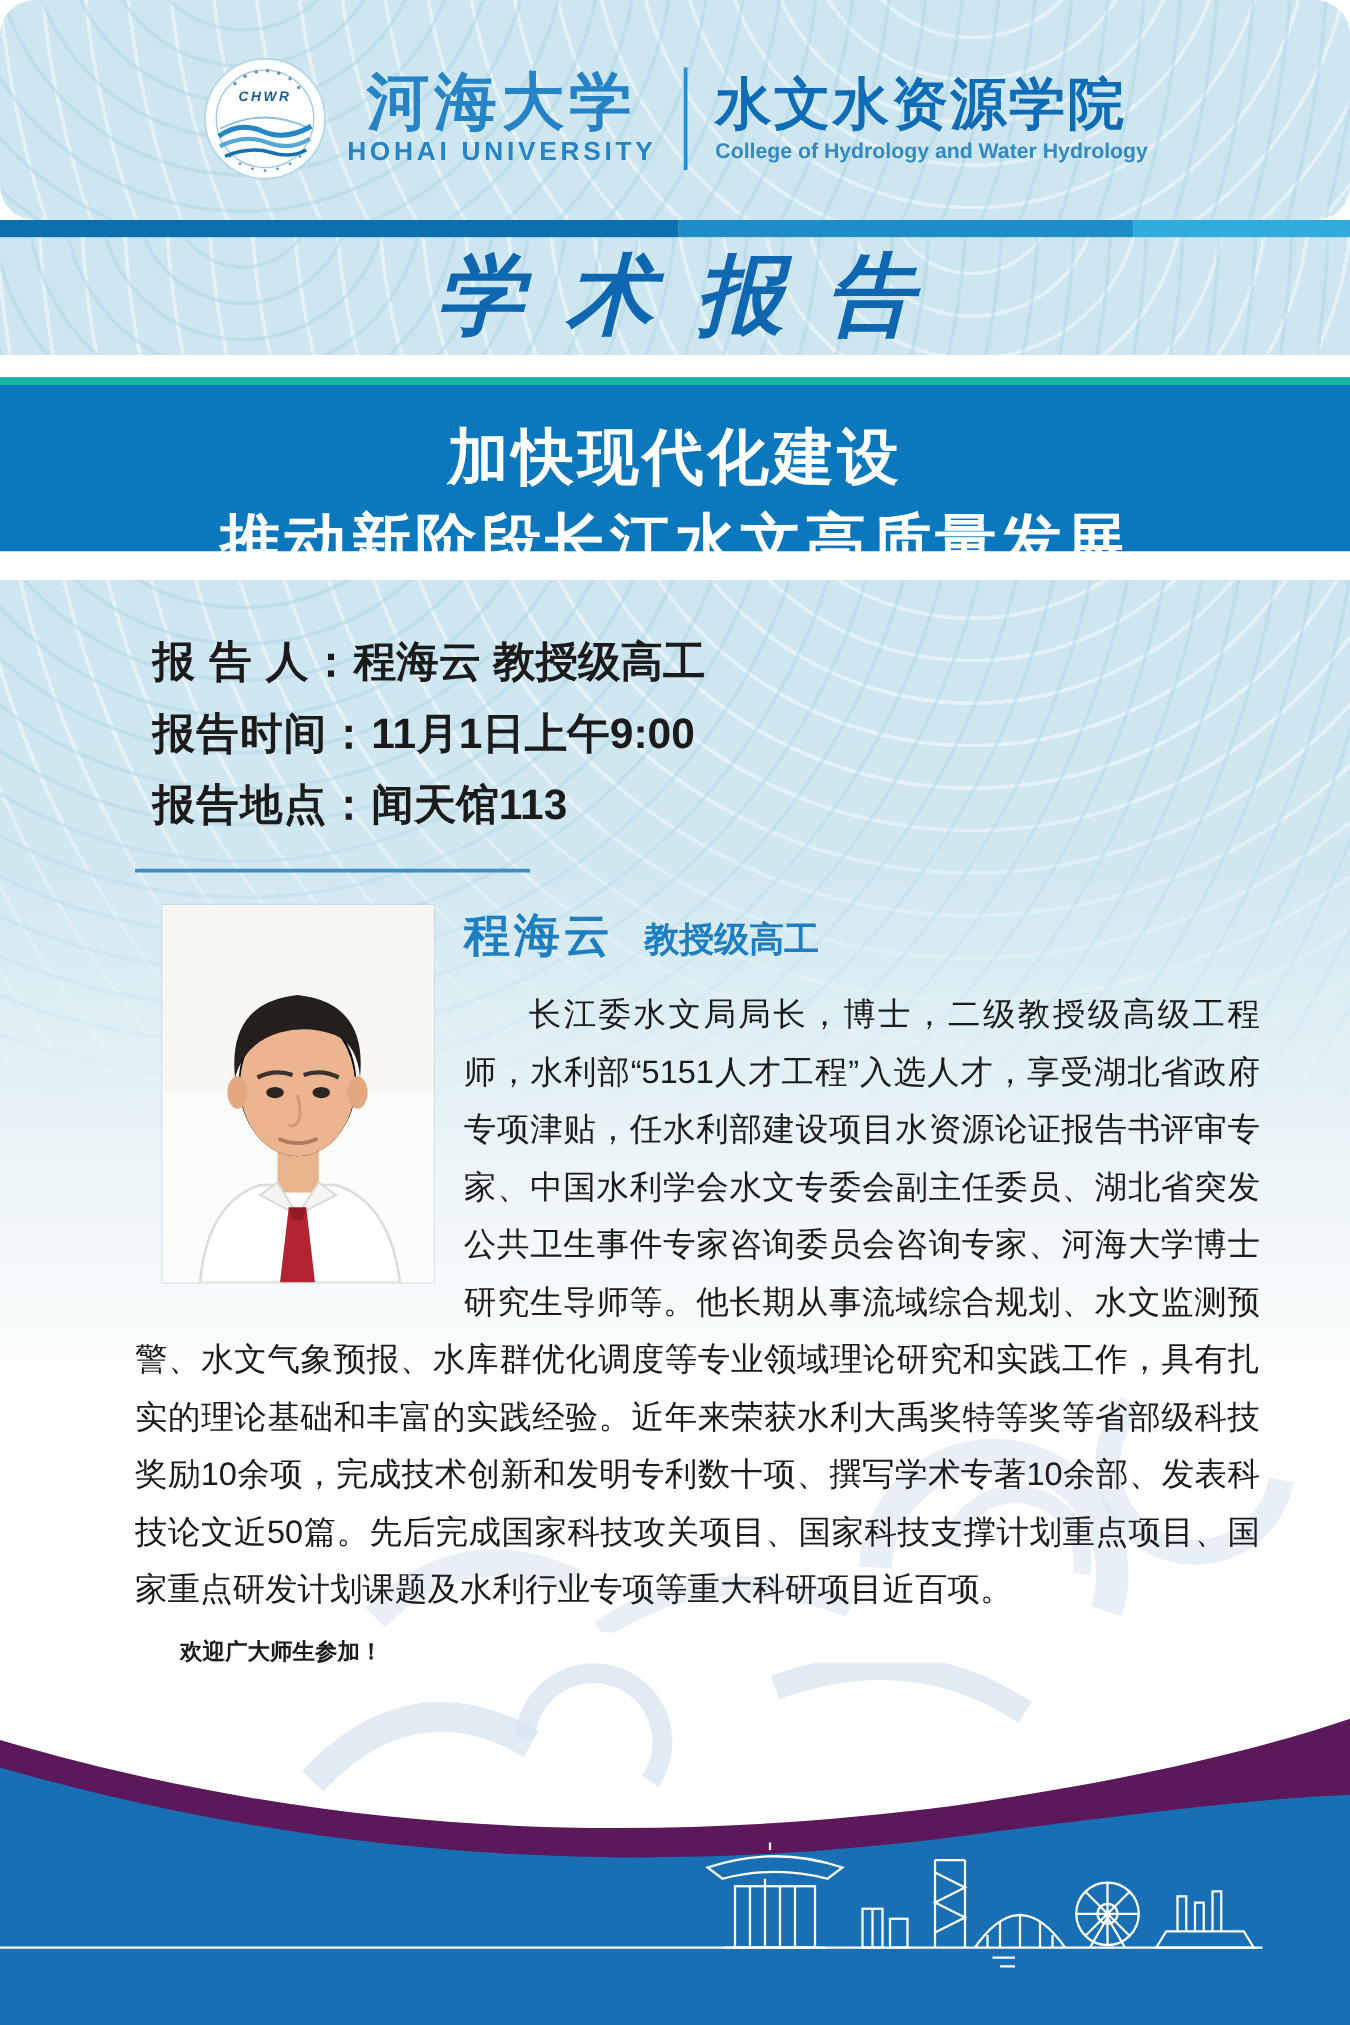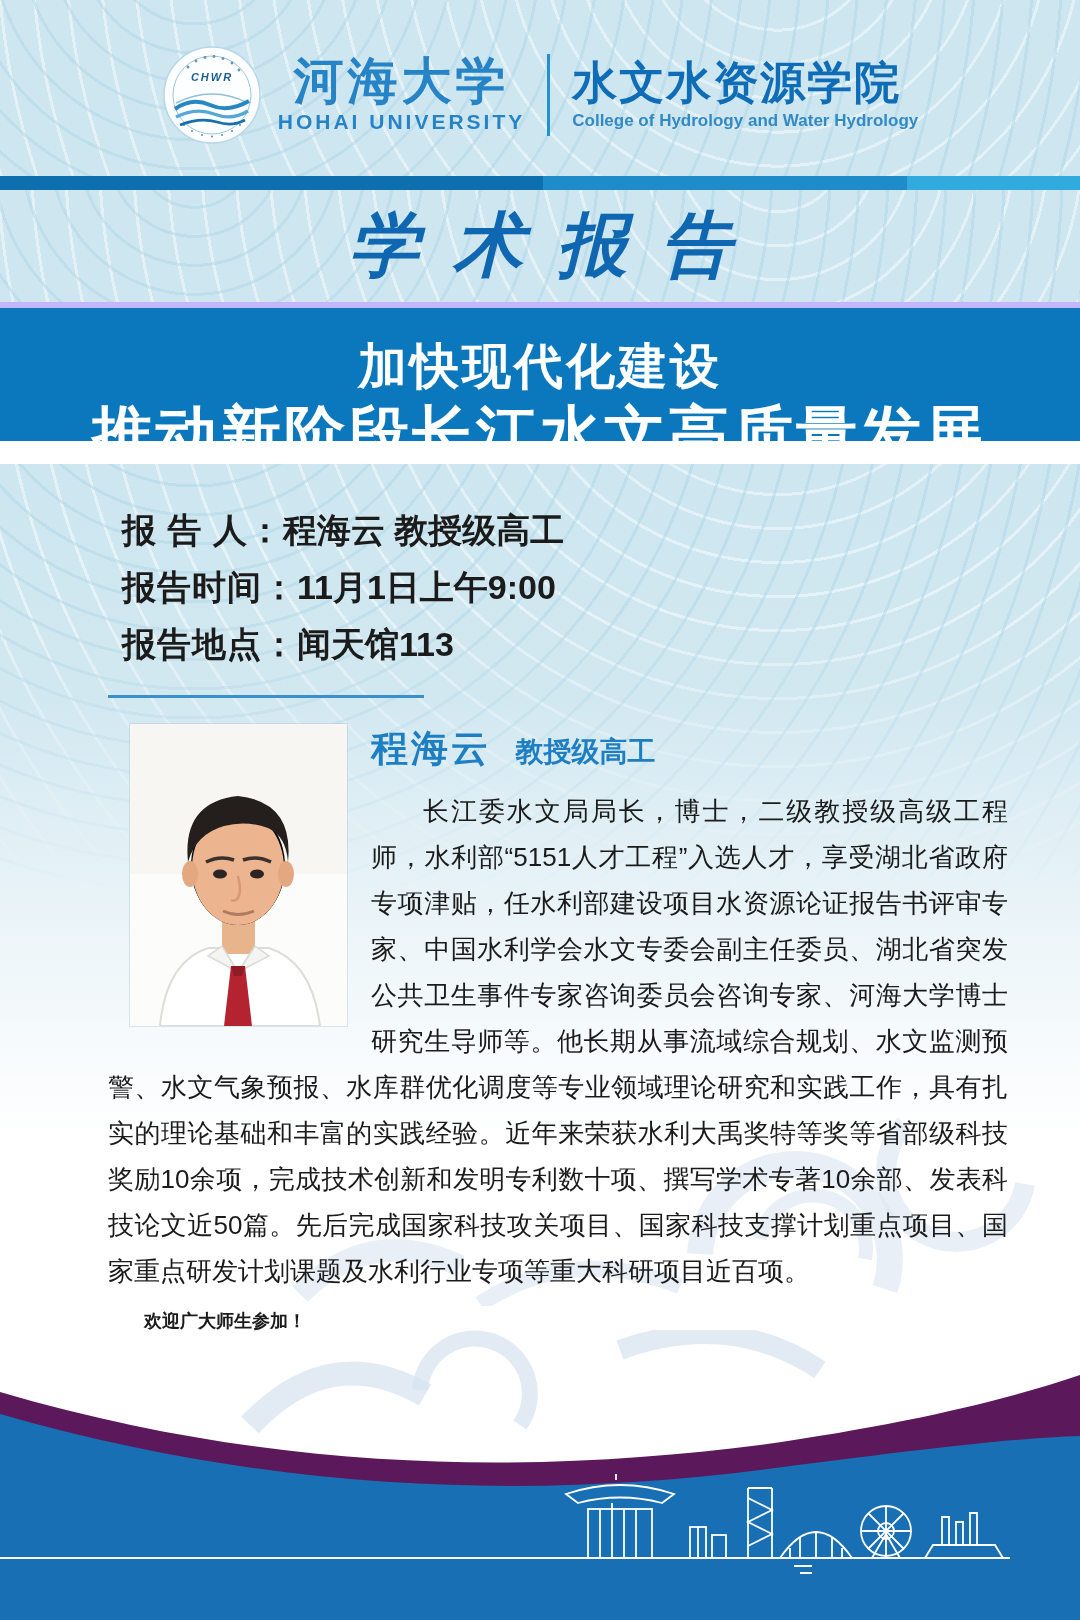--- a/index.html
+++ b/index.html
@@ -8,45 +8,45 @@
 
   
   .patterned{
     background-color:#cde6ef;
     background-image:
       repeating-radial-gradient(circle at 18% -35%, transparent 0 26px, rgba(173,213,231,.45) 26px 29px),
       repeating-radial-gradient(circle at 72% -40%, transparent 0 31px, rgba(255,255,255,.45) 31px 34px);
   }
 
   
-  .header{position:absolute;top:0;left:0;width:1080px;height:176px;display:flex;align-items:center;justify-content:center;}
+  .header{position:absolute;top:0;left:0;width:1080px;height:176px;display:flex;align-items:center;justify-content:center;border-radius:28px;}
   .logo-row{display:flex;align-items:center;gap:16px;margin-top:14px;}
   .badge{width:100px;height:100px;flex:0 0 auto;}
   .uni-col{text-align:center;}
   .uni-cn{font-family:"Liberation Serif","DejaVu Serif",serif;font-weight:bold;font-size:50px;color:#2583c6;line-height:50px;letter-spacing:4px;}
   .uni-en{font-size:21px;font-weight:bold;color:#2583c6;letter-spacing:3px;margin-top:4px;}
   .vdiv{width:3px;height:82px;background:#2490cf;margin:0 6px;}
   .col-col{text-align:left;}
   .col-cn{font-size:45px;font-weight:bold;color:#0f6cb6;line-height:48px;letter-spacing:2px;}
   .col-en{font-size:17px;font-weight:bold;color:#3389c2;margin-top:4px;}
 
   
   .stripe{position:absolute;top:176px;left:0;width:1080px;height:14px;}
   .stripe .s1{position:absolute;left:0;top:0;width:543px;height:14px;background:#0d6fae;}
   .stripe .s2{position:absolute;left:543px;top:0;width:364px;height:14px;background:#1f8cca;}
   .stripe .s3{position:absolute;left:907px;top:0;width:173px;height:14px;background:#31aade;}
 
   
-  .banner{position:absolute;top:190px;left:0;width:1080px;height:112px;display:flex;align-items:center;justify-content:center;}
+  .banner{position:absolute;top:190px;left:0;width:1080px;height:94px;display:flex;align-items:center;justify-content:center;}
   .banner-text{font-family:"Liberation Serif","DejaVu Serif",serif;font-style:italic;font-weight:bold;font-size:70px;color:#0e67b0;letter-spacing:34px;padding-left:34px;}
 
   
-  .titleband{position:absolute;top:302px;left:0;width:1080px;height:139px;background:#0b78bd;border-top:6px solid #c4b5fd;box-sizing:border-box;text-align:center;color:#ffffff;}
+  .titleband{position:absolute;top:302px;left:0;width:1080px;height:139px;background:#0b78bd;border-top:6px solid #14b8a6;box-sizing:border-box;text-align:center;color:#ffffff;}
   .titleband .t1{margin-top:26px;font-size:49px;font-weight:bold;letter-spacing:3px;line-height:64px;}
-  .titleband .t2{font-size:61px;font-weight:bold;letter-spacing:3px;line-height:72px;}
+  .titleband .t2{font-size:49px;font-weight:bold;letter-spacing:3px;line-height:72px;}
 
   
   .main{position:absolute;top:464px;left:0;width:1080px;height:842px;
     background:linear-gradient(180deg,#cde6ef 0%,#d2e8f1 28%,#eef6f9 58%,#ffffff 80%,#ffffff 100%);}
   .main::before{content:"";position:absolute;left:0;top:0;width:1080px;height:430px;
     background-image:
       repeating-radial-gradient(circle at 18% -35%, transparent 0 26px, rgba(173,213,231,.45) 26px 29px),
       repeating-radial-gradient(circle at 72% -40%, transparent 0 31px, rgba(255,255,255,.45) 31px 34px);
     -webkit-mask-image:linear-gradient(#000 35%,transparent 100%);
     mask-image:linear-gradient(#000 35%,transparent 100%);}

